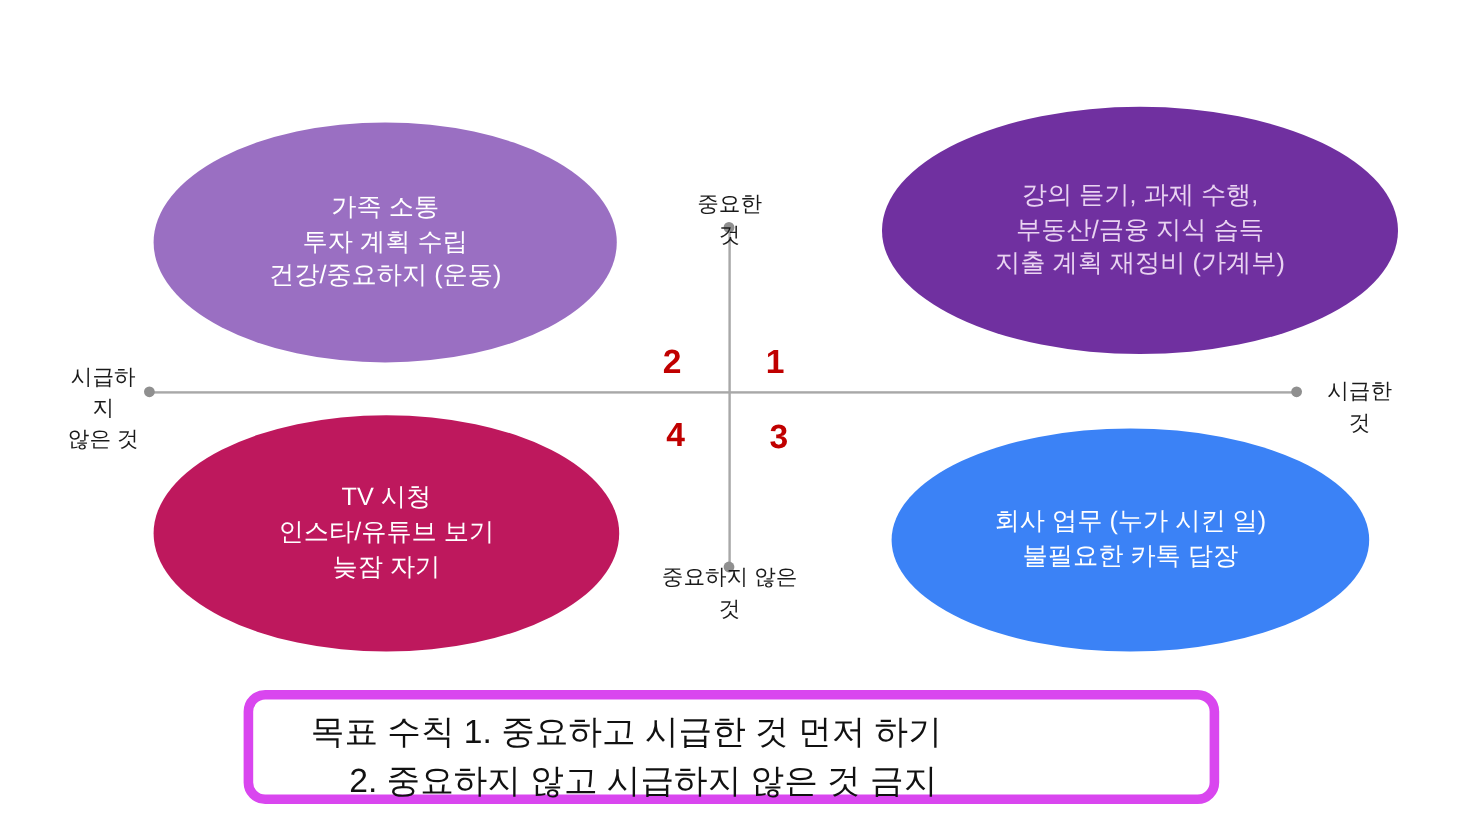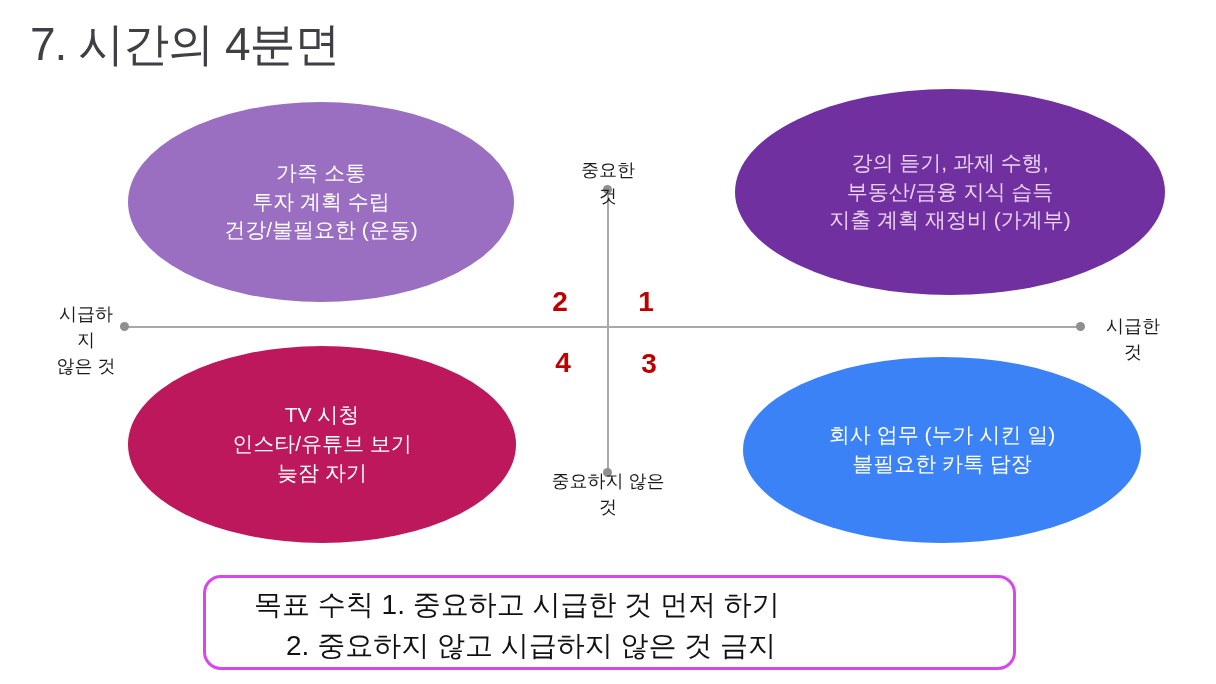--- a/index.html
+++ b/index.html
@@ -74,47 +74,46 @@
   .qn-3 { left: 629px; top: 350px; }
 
   .goal-box {
     position: absolute;
     left: 203px;
     top: 575px;
     width: 813px;
     height: 95px;
     box-sizing: border-box;
     background: #ffffff;
-    border: 3px solid #d946ef;
+    border: 8px solid #d946ef;
     border-radius: 18px;
     padding-top: 6px;
     color: #111111;
     font-size: 28px;
   }
   .goal-line { line-height: 41px; white-space: nowrap; }
   .goal-line1 { padding-left: 48px; }
   .goal-line2 { padding-left: 80px; }
 </style>
 </head>
 <body>
 
 <div class="slide">
 
-  <div class="title">7. 시간의 4분면</div>
 
   <div class="axis-h"></div>
   <div class="axis-v"></div>
   <div class="axis-dot dot-left"></div>
   <div class="axis-dot dot-right"></div>
   <div class="axis-dot dot-top"></div>
   <div class="axis-dot dot-bottom"></div>
 
   <div class="ellipse el-tl">가족 소통
 투자 계획 수립
-건강/불필요한 (운동)</div>
+건강/중요하지 (운동)</div>
 
   <div class="ellipse el-tr">강의 듣기, 과제 수행,
 부동산/금융 지식 습득
 지출 계획 재정비 (가계부)</div>
 
   <div class="ellipse el-bl">TV 시청
 인스타/유튜브 보기
 늦잠 자기</div>
 
   <div class="ellipse el-br">회사 업무 (누가 시킨 일)

